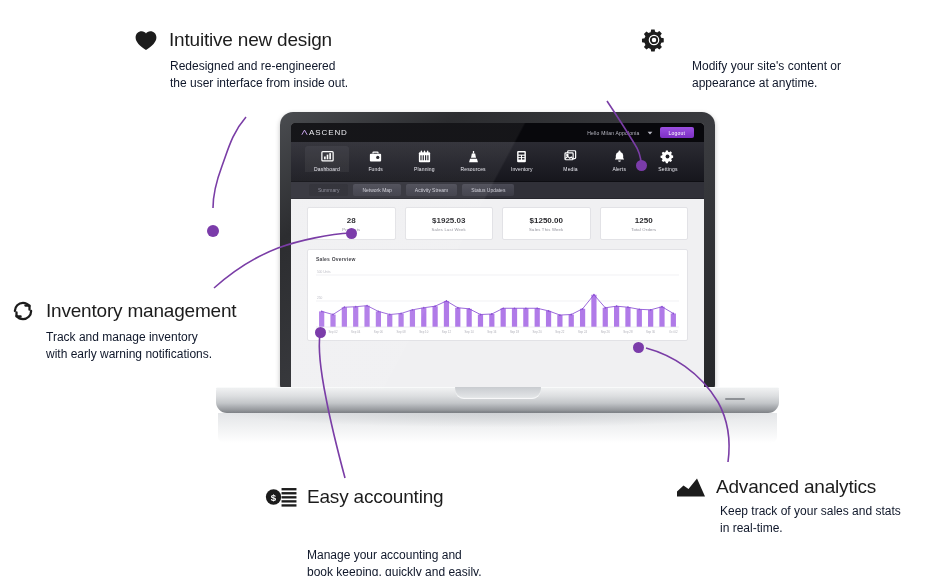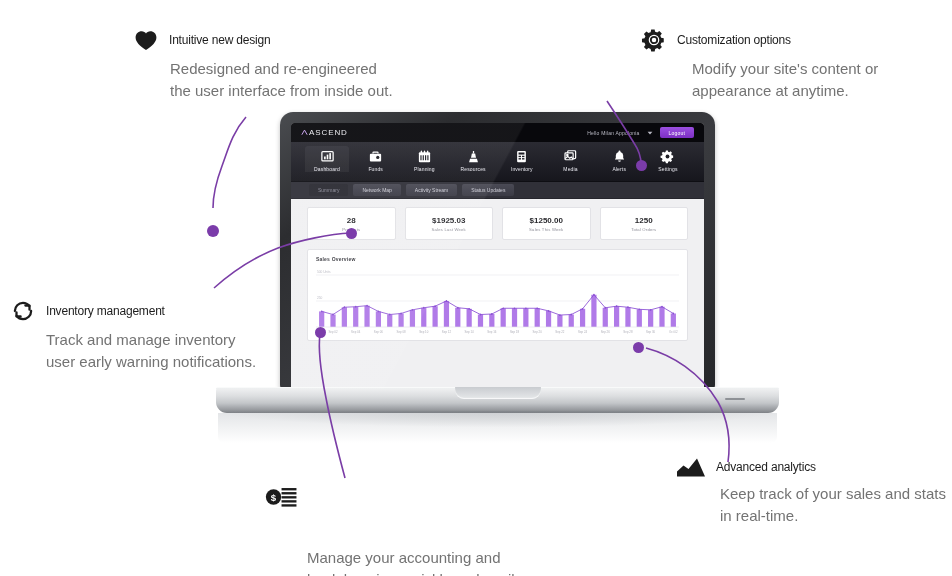--- a/index.html
+++ b/index.html
@@ -12,37 +12,37 @@
   }
 
   
   .connectors { position: absolute; inset: 0; width: 952px; height: 576px; z-index: 5; pointer-events: none; }
 
   
   .feature { position: absolute; z-index: 7; }
   .feature-head { display: flex; align-items: center; gap: 10px; }
   .feature-icon { width: 26px; height: 26px; display: block; flex: 0 0 auto; }
   .feature-title {
-    font-size: 12px; color: #1c1c1c; font-weight: 400;
+    font-size: 19px; color: #1c1c1c; font-weight: 400;
     letter-spacing: -0.2px; white-space: nowrap;
   }
   .feature-body {
-    font-size: 15px; color: #737373; line-height: 1.45;
+    font-size: 12px; color: #0f172a; line-height: 1.45;
     margin-top: 5px; white-space: pre-line;
   }
 
   #f-design   { left: 133px; top: 27px; }
   #f-design   .feature-body { margin-left: 37px; }
   #f-custom   { left: 641px; top: 27px; }
   #f-custom   .feature-body { margin-left: 51px; }
   #f-inventory{ left: 10px;  top: 298px; }
   #f-inventory .feature-body { margin-left: 36px; }
   #f-accounting{ left: 265px; top: 484px; }
   #f-accounting .feature-body { margin-left: 42px; margin-top: 37px; }
-  #f-analytics{ left: 676px; top: 456px; }
+  #f-analytics{ left: 676px; top: 476px; }
   #f-analytics .feature-body { margin-left: 44px; }
 
   
   .laptop { position: absolute; left: 216px; top: 112px; width: 563px; height: 330px; z-index: 3; }
 
   .lid {
     position: absolute; left: 64px; top: 0; width: 435px; height: 277px;
     background: linear-gradient(145deg,#4a4c50 0%, #2c2d30 22%, #3a3b3f 55%, #26272a 100%);
     border-radius: 13px 13px 4px 4px;
     padding: 11px 11px 0 11px;
@@ -185,51 +185,51 @@
   <div class="feature-body">Redesigned and re-engineered
 the user interface from inside out.</div>
 </div>
 
 <div class="feature" id="f-custom">
   <div class="feature-head">
     <svg class="feature-icon" viewBox="0 0 24 24" fill="#1c1c1c">
       <path d="M12 8.2a3.8 3.8 0 100 7.6 3.8 3.8 0 000-7.6zm0 5.9a2.1 2.1 0 110-4.2 2.1 2.1 0 010 4.2z"></path>
       <path d="M21 13.6v-3.2l-2.4-.5a6.9 6.9 0 00-.8-1.9l1.4-2-2.3-2.3-2 1.4a6.9 6.9 0 00-1.9-.8L12.6 2.4H9.4l-.5 2.4a6.9 6.9 0 00-1.9.8l-2-1.4L2.7 6.5l1.4 2a6.9 6.9 0 00-.8 1.9l-2.4.5v3.2l2.4.5c.18.67.46 1.3.8 1.9l-1.4 2 2.3 2.3 2-1.4c.6.35 1.23.62 1.9.8l.5 2.4h3.2l.5-2.4c.67-.18 1.3-.45 1.9-.8l2 1.4 2.3-2.3-1.4-2c.35-.6.62-1.23.8-1.9l2.4-.5zM12 16.9a4.9 4.9 0 110-9.8 4.9 4.9 0 010 9.8z"></path>
     </svg>
-    <div class="feature-title">Customization options</div>
   </div>
   <div class="feature-body">Modify your site's content or
 appearance at anytime.</div>
 </div>
 
 <div class="feature" id="f-inventory">
   <div class="feature-head">
     <svg class="feature-icon" viewBox="0 0 24 24" fill="none" stroke="#1c1c1c" stroke-width="2.1" stroke-linecap="round">
       <path d="M19.5 12a7.5 7.5 0 01-7.5 7.5c-2.4 0-4.5-1.1-5.9-2.9"></path>
       <path d="M4.5 12A7.5 7.5 0 0112 4.5c2.4 0 4.5 1.1 5.9 2.9"></path>
       <path d="M6 13.2V17h3.8" stroke-linejoin="round"></path>
       <path d="M18 10.8V7h-3.8" stroke-linejoin="round"></path>
     </svg>
     <div class="feature-title">Inventory management</div>
   </div>
   <div class="feature-body">Track and manage inventory
-user early warning notifications.</div>
+with early warning notifications.</div>
 </div>
 
 <div class="feature" id="f-accounting">
   <div class="feature-head">
     <svg class="feature-icon" viewBox="0 0 30 24" fill="#1c1c1c" style="width:32px;">
       <circle cx="8" cy="12" r="7.2"></circle>
       <text x="8" y="16" font-size="9" font-weight="700" fill="#ffffff" text-anchor="middle" font-family="Liberation Sans, sans-serif">$</text>
       <rect x="15.5" y="3.6" width="14" height="2.2"></rect>
       <rect x="15.5" y="7.4" width="14" height="2.2"></rect>
       <rect x="15.5" y="11.2" width="14" height="2.2"></rect>
       <rect x="15.5" y="15" width="14" height="2.2"></rect>
       <rect x="15.5" y="18.8" width="14" height="2.2"></rect>
     </svg>
+    <div class="feature-title">Easy accounting</div>
   </div>
   <div class="feature-body">Manage your accounting and
 book keeping, quickly and easily.</div>
 </div>
 
 <div class="feature" id="f-analytics">
   <div class="feature-head">
     <svg class="feature-icon" viewBox="0 0 30 22" fill="#1c1c1c" style="width:30px;height:22px;">
       <path d="M1 20.5 L1 15.5 L7.5 9.5 L12.5 13 L21 2.5 L29 20.5 Z"></path>
     </svg>

